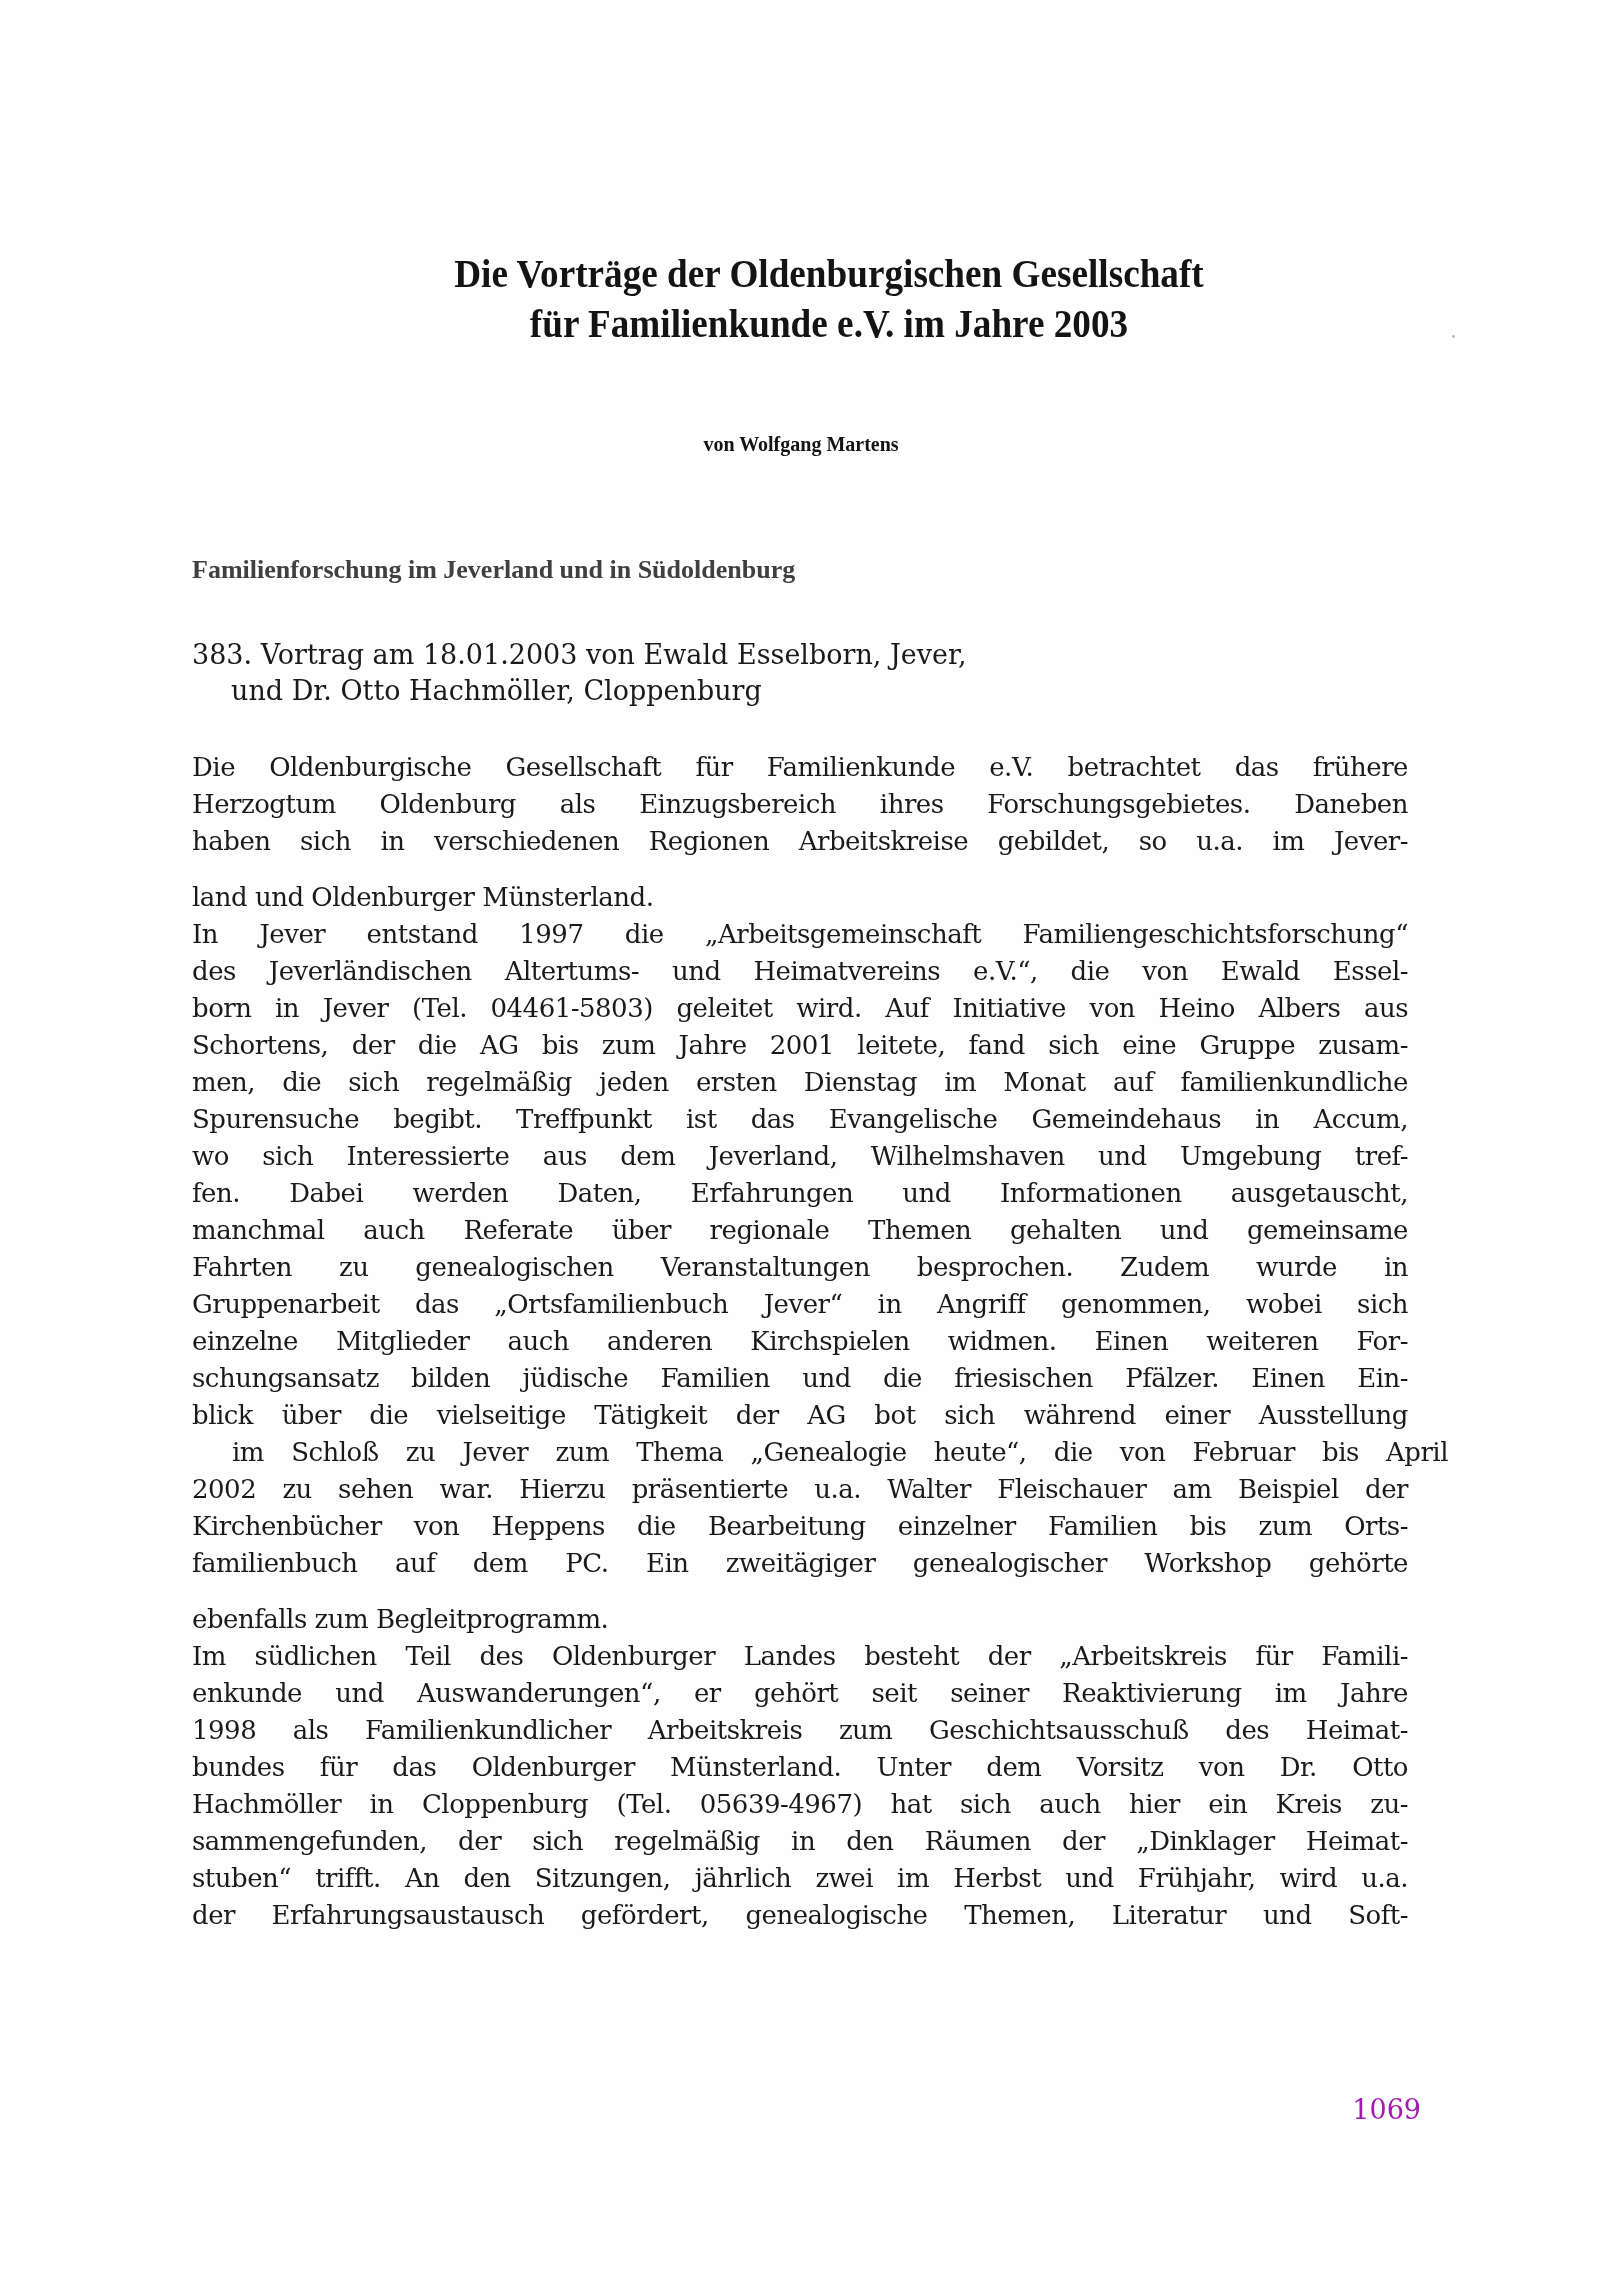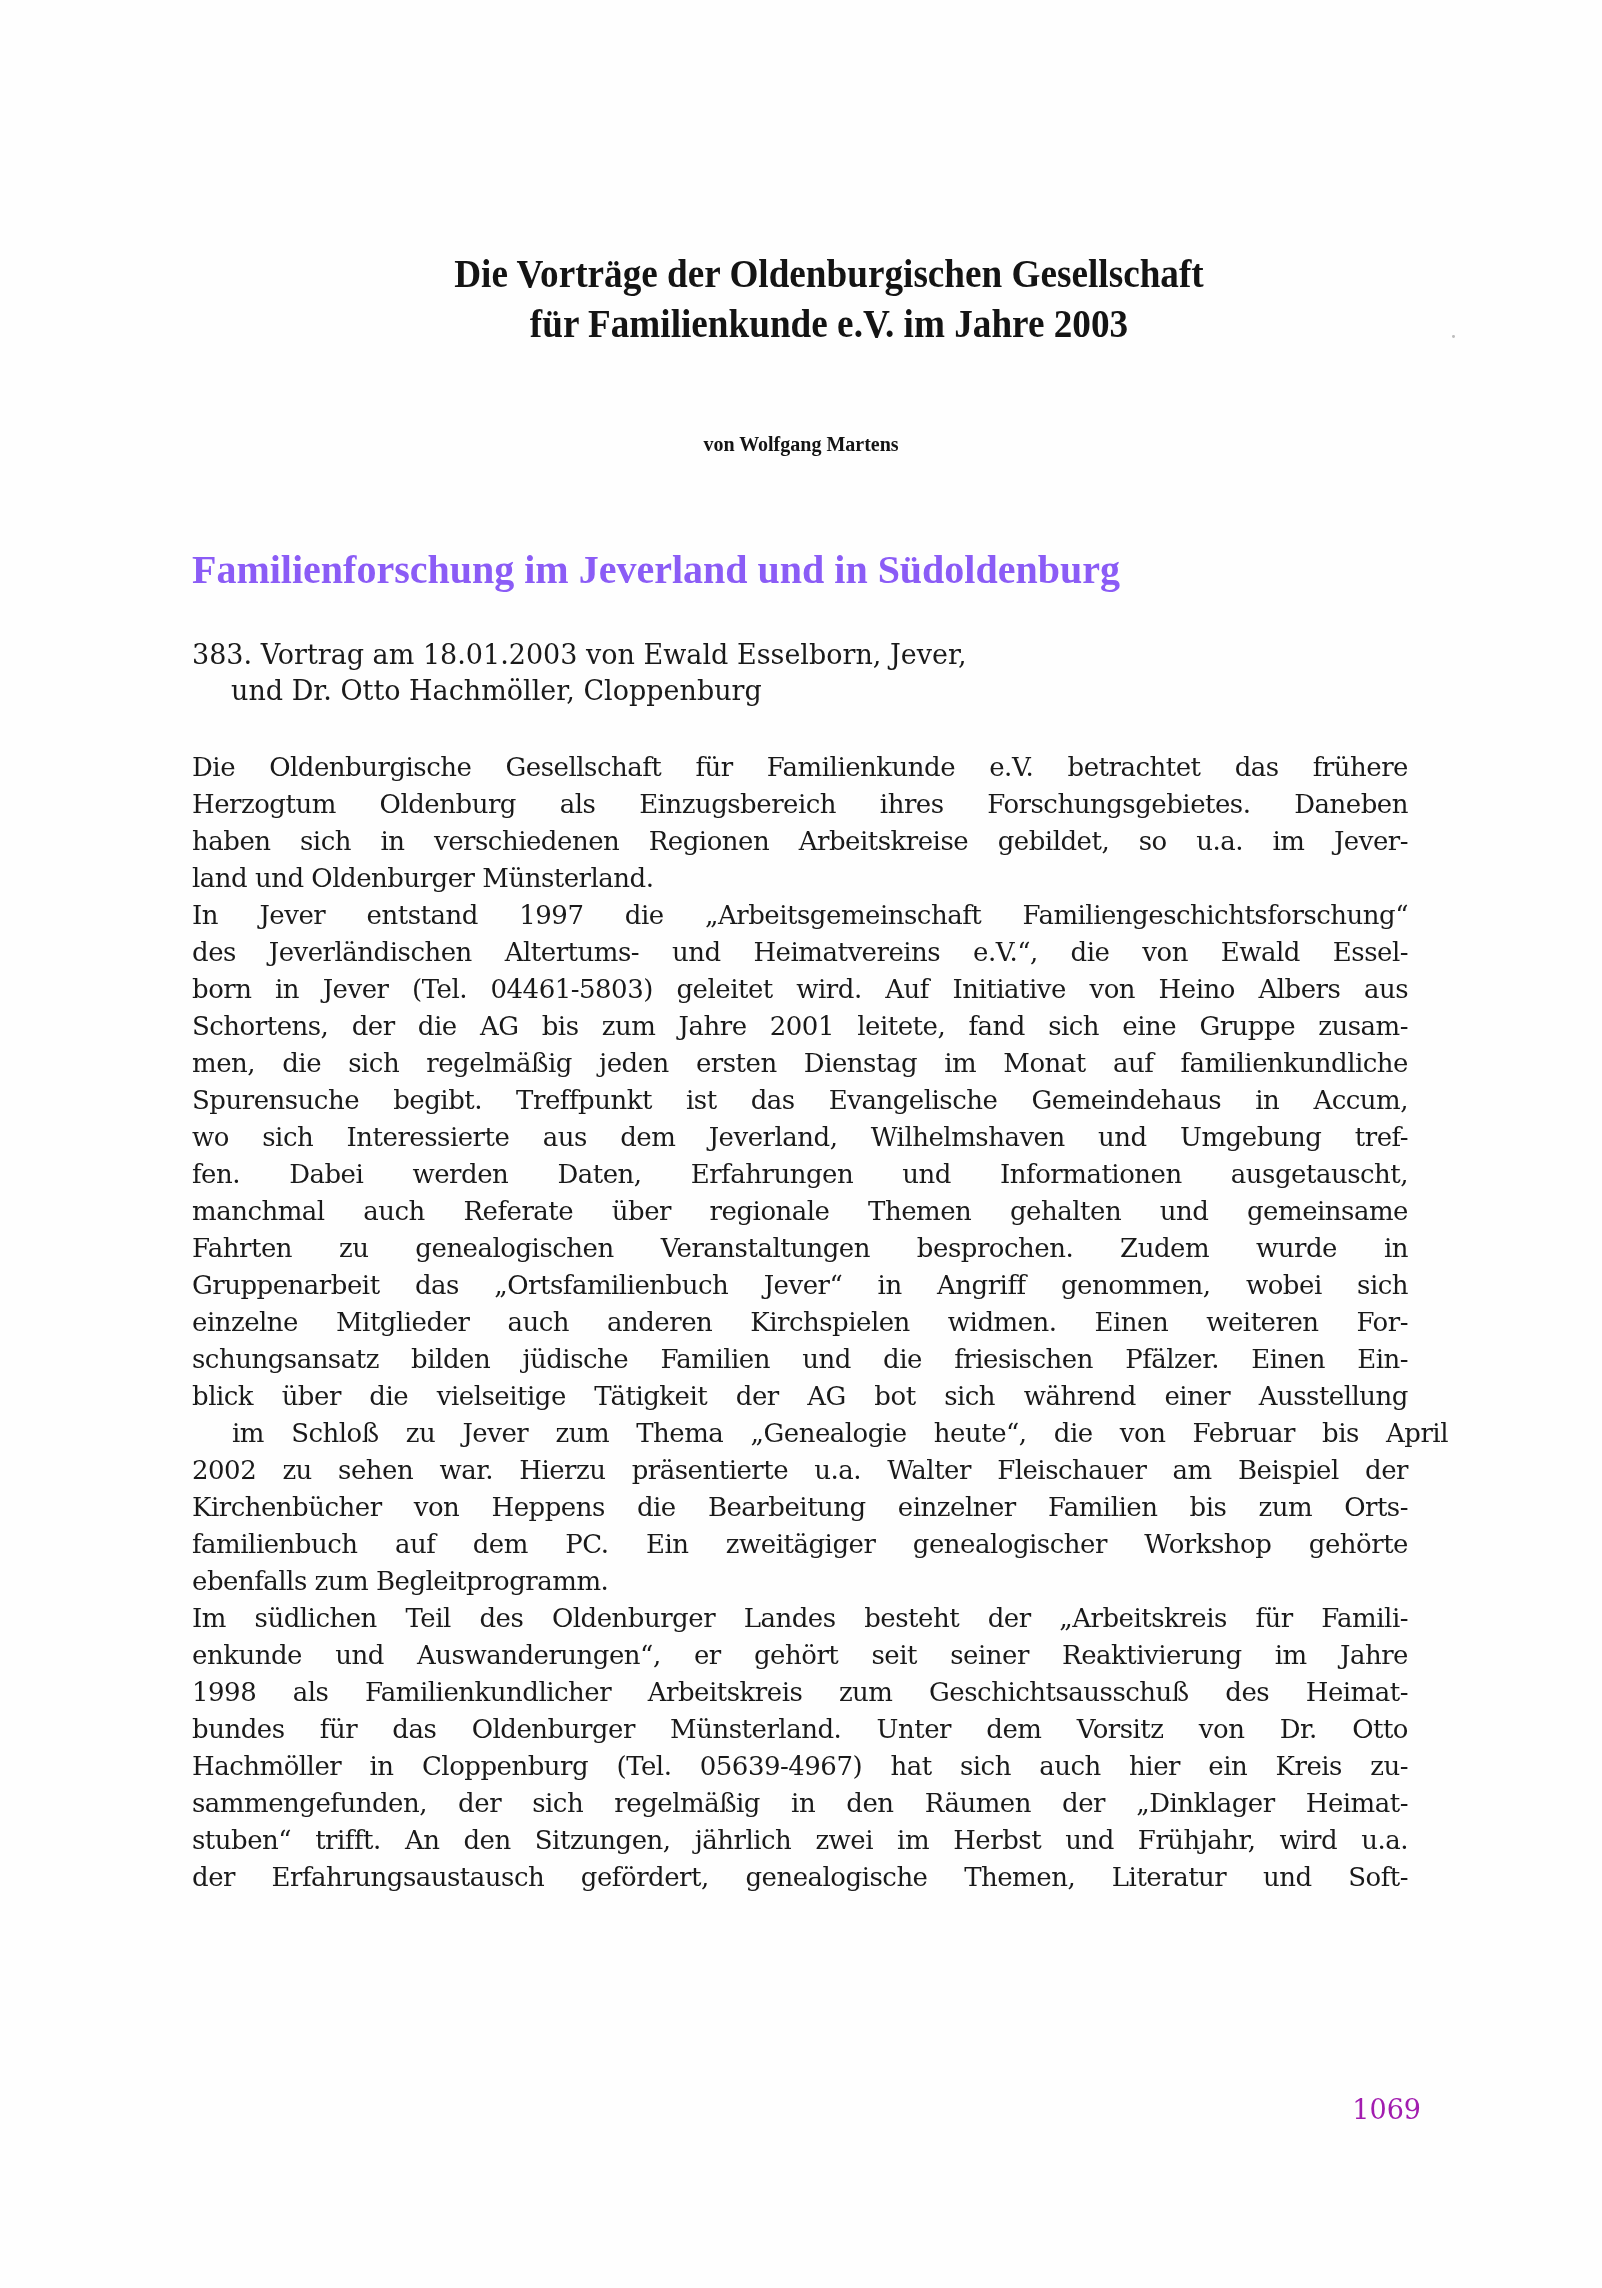--- a/index.html
+++ b/index.html
@@ -51,23 +51,23 @@
       font-size: 20px;
       line-height: 37px;
       color: #141414;
     }
     .section-heading {
       position: absolute;
       left: 192px;
       top: 551px;
       font-family: "Liberation Serif", "DejaVu Serif", serif;
       font-weight: bold;
-      font-size: 40px;
+      font-size: 26px;
       line-height: 37px;
-      color: #8b5cf6;
+      color: #404040;
       white-space: nowrap;
     }
     .lecture-info {
       position: absolute;
       left: 192px;
       top: 637px;
       font-family: "DejaVu Serif", "Liberation Serif", serif;
       font-size: 27px;
       line-height: 36px;
       color: #1a1a1a;
@@ -93,20 +93,21 @@
     .body-line {
       display: block;
       white-space: nowrap;
       height: 37px;
       text-align: justify;
       text-align-last: justify;
       letter-spacing: -0.5px;
     }
     .body-line.last {
       text-align-last: left;
+      margin-top: 19px;
     }
     .page-number {
       position: absolute;
       left: 1329px;
       top: 2093px;
       width: 92px;
       text-align: right;
       font-family: "DejaVu Serif", "Liberation Serif", serif;
       font-size: 27px;
       line-height: 33px;

